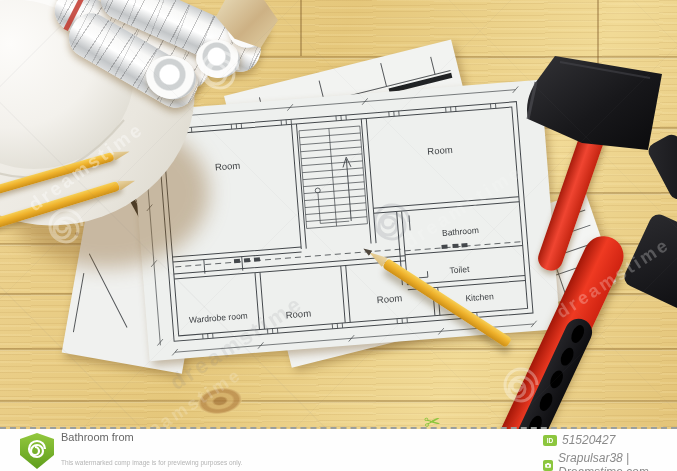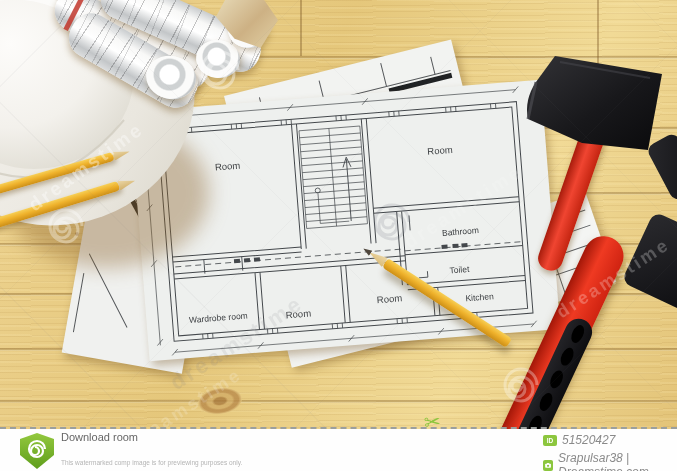--- a/index.html
+++ b/index.html
@@ -308,21 +308,21 @@
     <svg class="dt-logo" width="36" height="38">
       <defs>
         <linearGradient id="shieldG" x1="0" y1="0" x2="0" y2="1">
           <stop offset="0" stop-color="#93c83e"></stop>
             <stop offset="100%" stop-color="#5f9e1c"></stop>
         </linearGradient>
       </defs>
       <path d="M18,1 L35,7 V23 L18,37 L1,23 V7 Z" fill="url(#shieldG)"></path>
       <path d="M25,15 A8,8 0 1,0 17,23 A6,6 0 1,0 11,17 A4,4 0 1,0 15,13" stroke="#ffffff" stroke-width="2.2" fill="none" transform="translate(1,2)"></path>
     </svg>
-    <div class="dl">Download room</div>
+    <div class="dl">Bathroom from</div>
     <div class="disc">This watermarked comp image is for previewing purposes only.</div>
     <div class="id-row">
       <div class="badge">ID</div>
       <div class="gtxt">51520427</div>
     </div>
     <div class="credit-row">
       <svg class="badge" width="14" height="11" viewBox="0 0 14 11" style="border-radius:2px">
         <rect width="14" height="11" rx="2" fill="#8cc63e"></rect>
         <rect x="3" y="3.2" width="8" height="5.5" rx="1" fill="#fff"></rect>
         <circle cx="7" cy="6" r="1.6" fill="#8cc63e"></circle>

